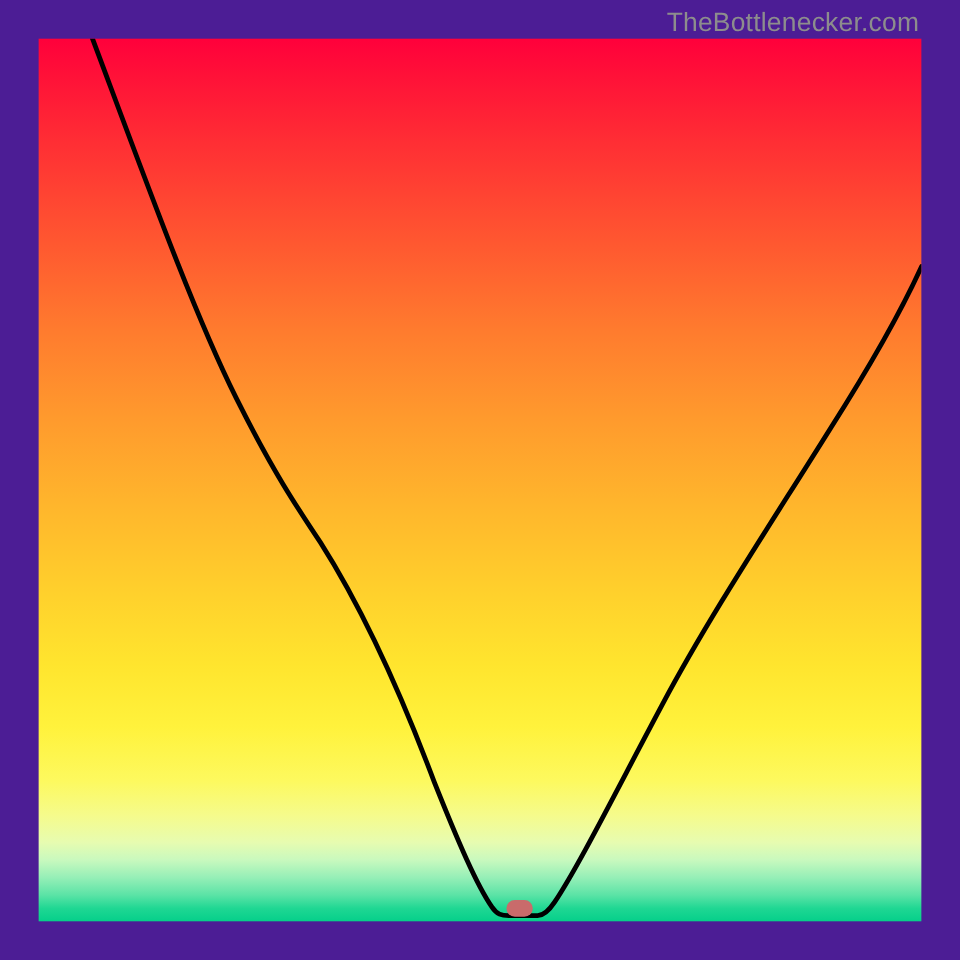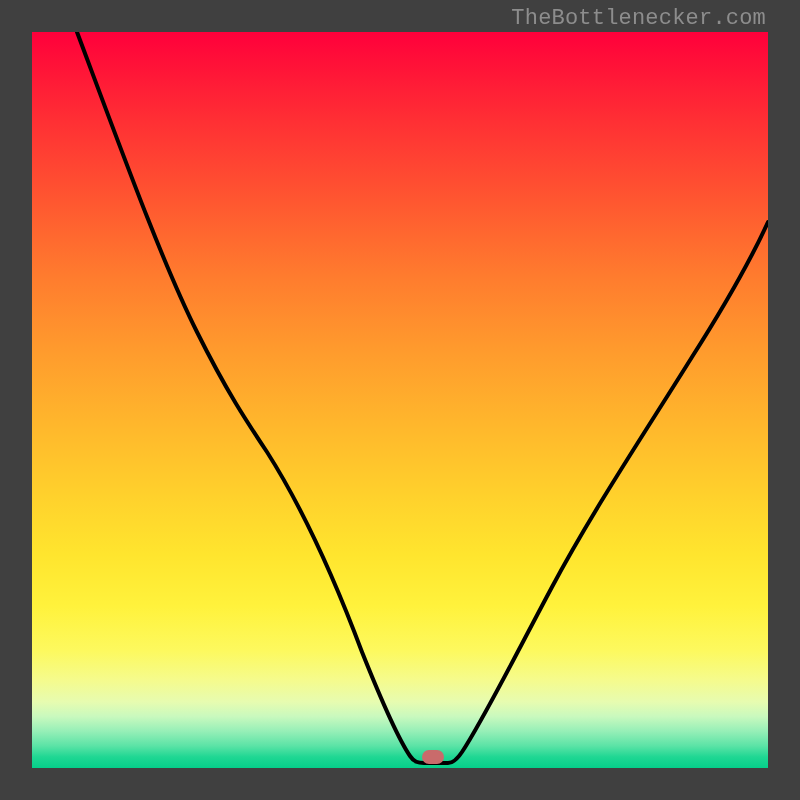--- a/index.html
+++ b/index.html
@@ -8,22 +8,21 @@
     width: 800px;
     height: 800px;
     background: #000;
     overflow: hidden;
     font-family: Arial, Helvetica, sans-serif;
   }
   .frame {
     position: relative;
     width: 800px;
     height: 800px;
-    background: #404040;
-    font-family: Liberation Mono, monospace;
+    background: #4c1d95;
   }
   .plot-area {
     position: absolute;
     left: 32px;
     top: 32px;
     width: 736px;
     height: 736px;
     overflow: hidden;
   }
   .gradient {

